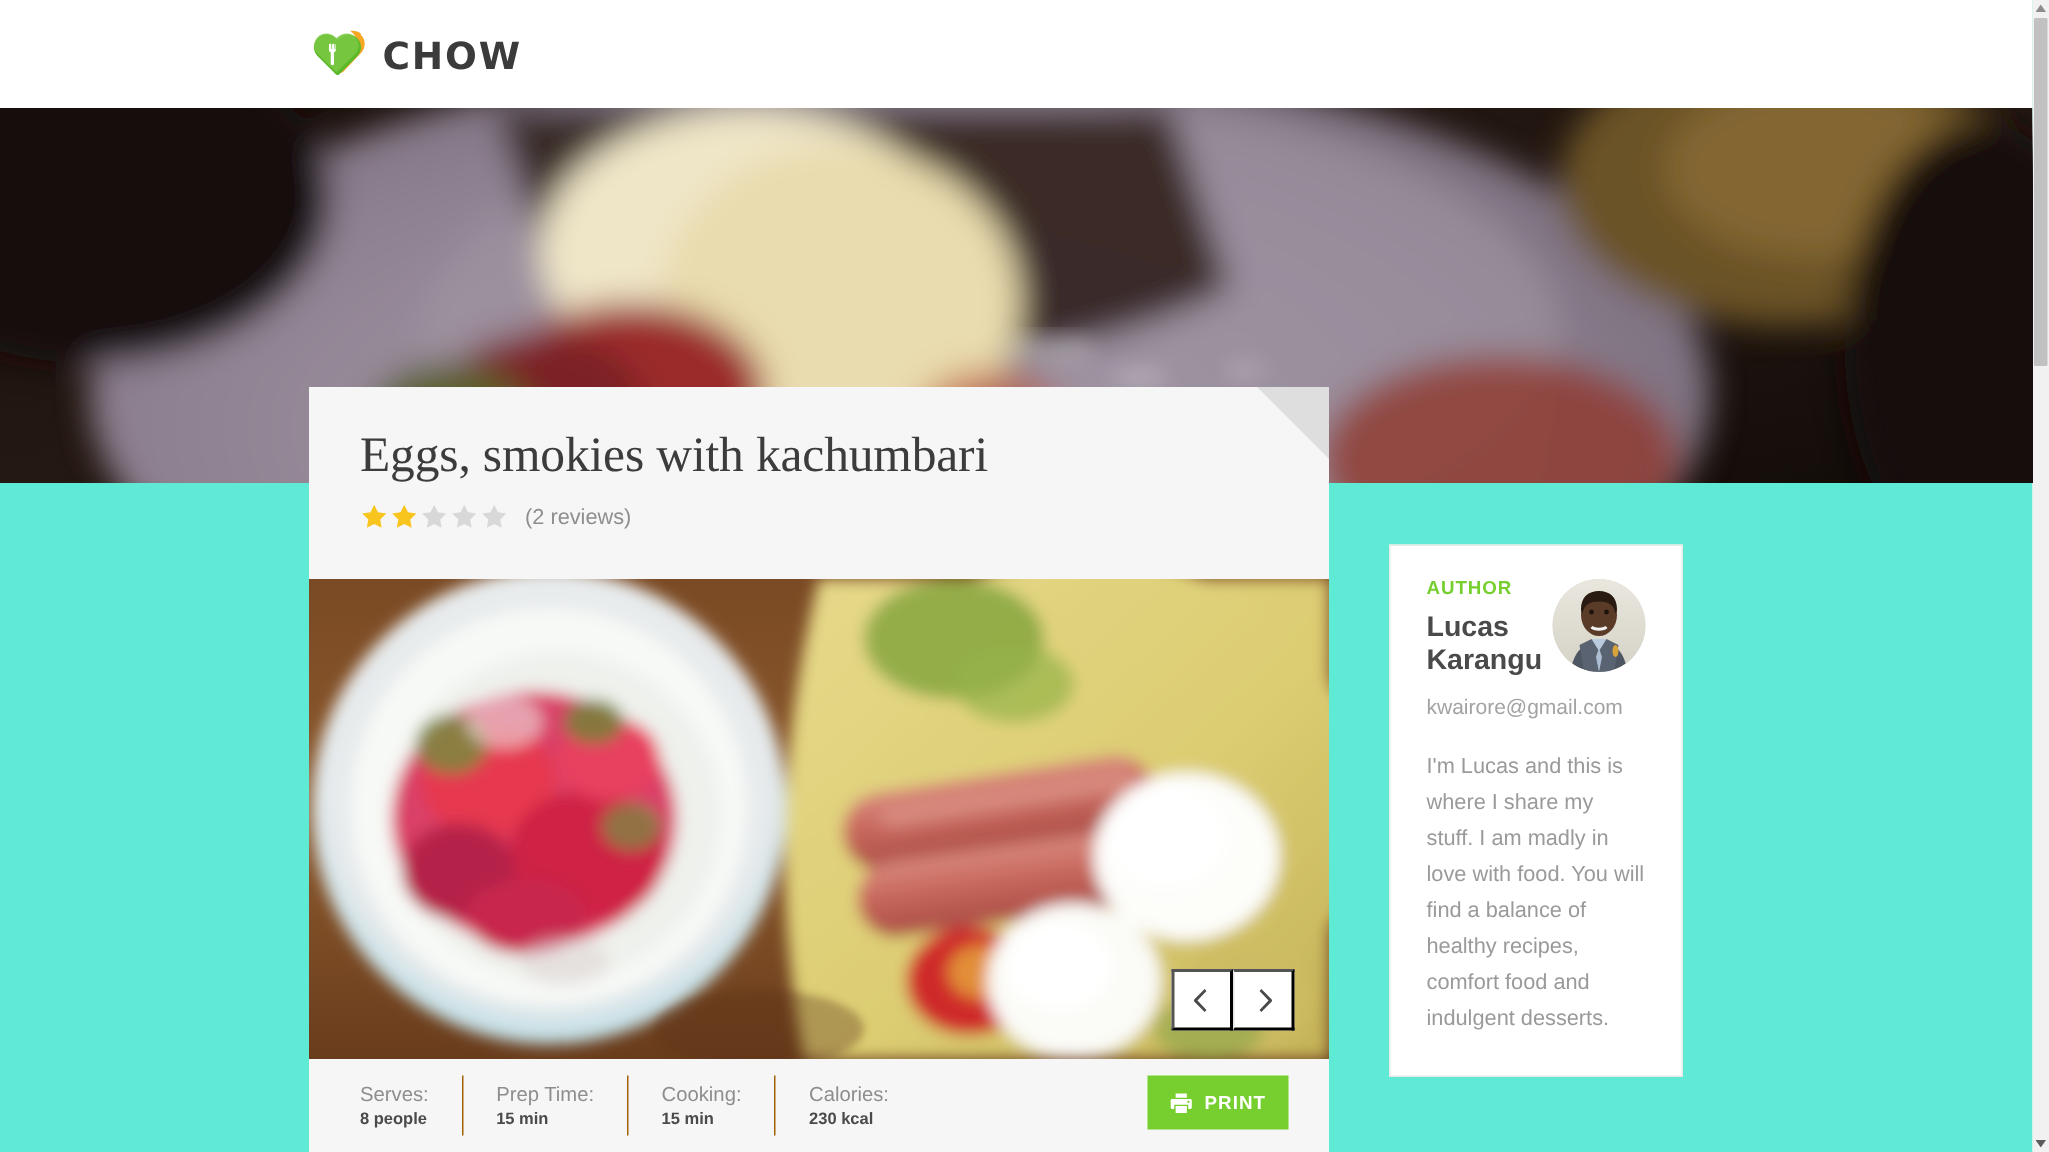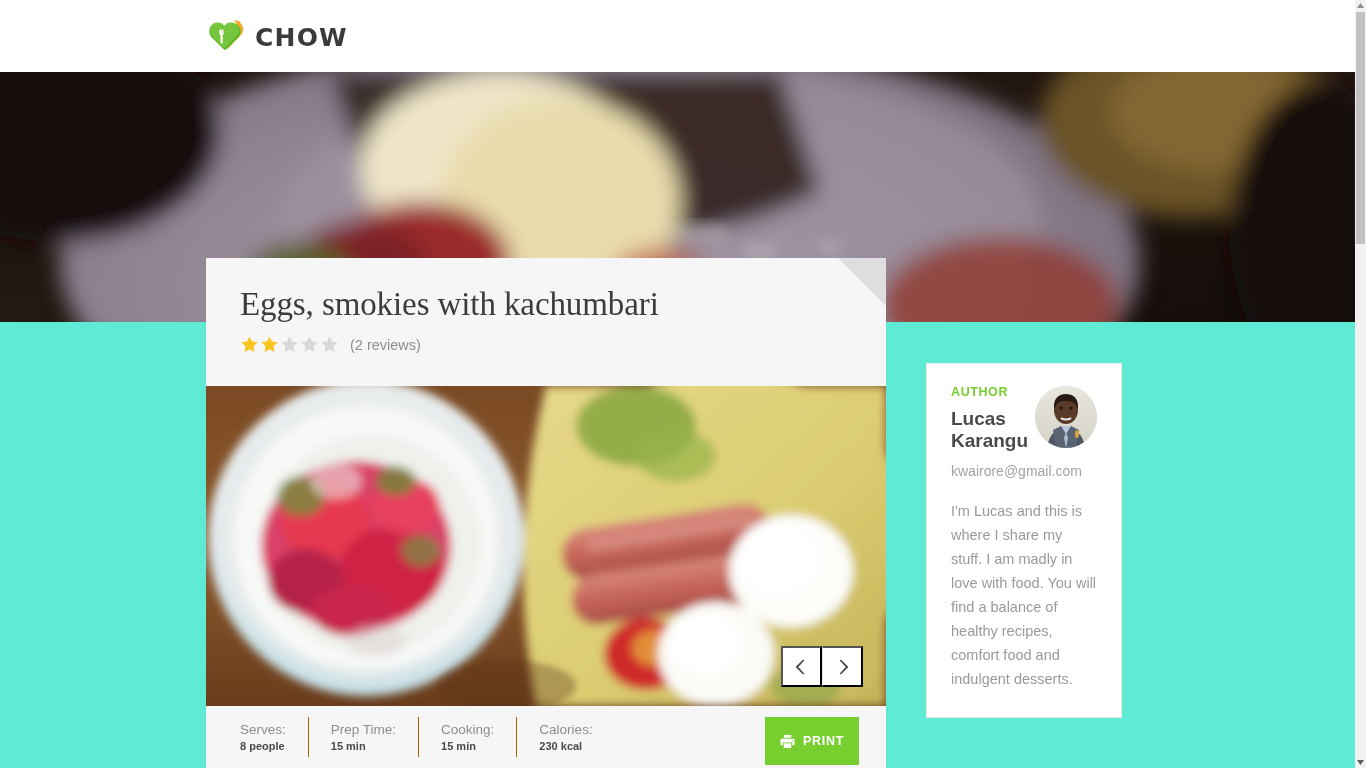--- a/index.html
+++ b/index.html
@@ -178,21 +178,21 @@
   }
   .meta-value {
     font-size: 11px;
     color: #4a4a4a;
     font-weight: bold;
     line-height: 1.35;
   }
   .print-btn {
     position: absolute;
     right: 27px; top: 11px;
-    height: 48px;
+    height: 36px;
     background: #76cf2e;
     color: #ffffff;
     display: flex; align-items: center;
     padding: 0 15px;
     font-size: 12.5px;
     font-weight: bold;
     letter-spacing: 0.7px;
     cursor: pointer;
     border: none;
     font-family: "Liberation Sans", sans-serif;

